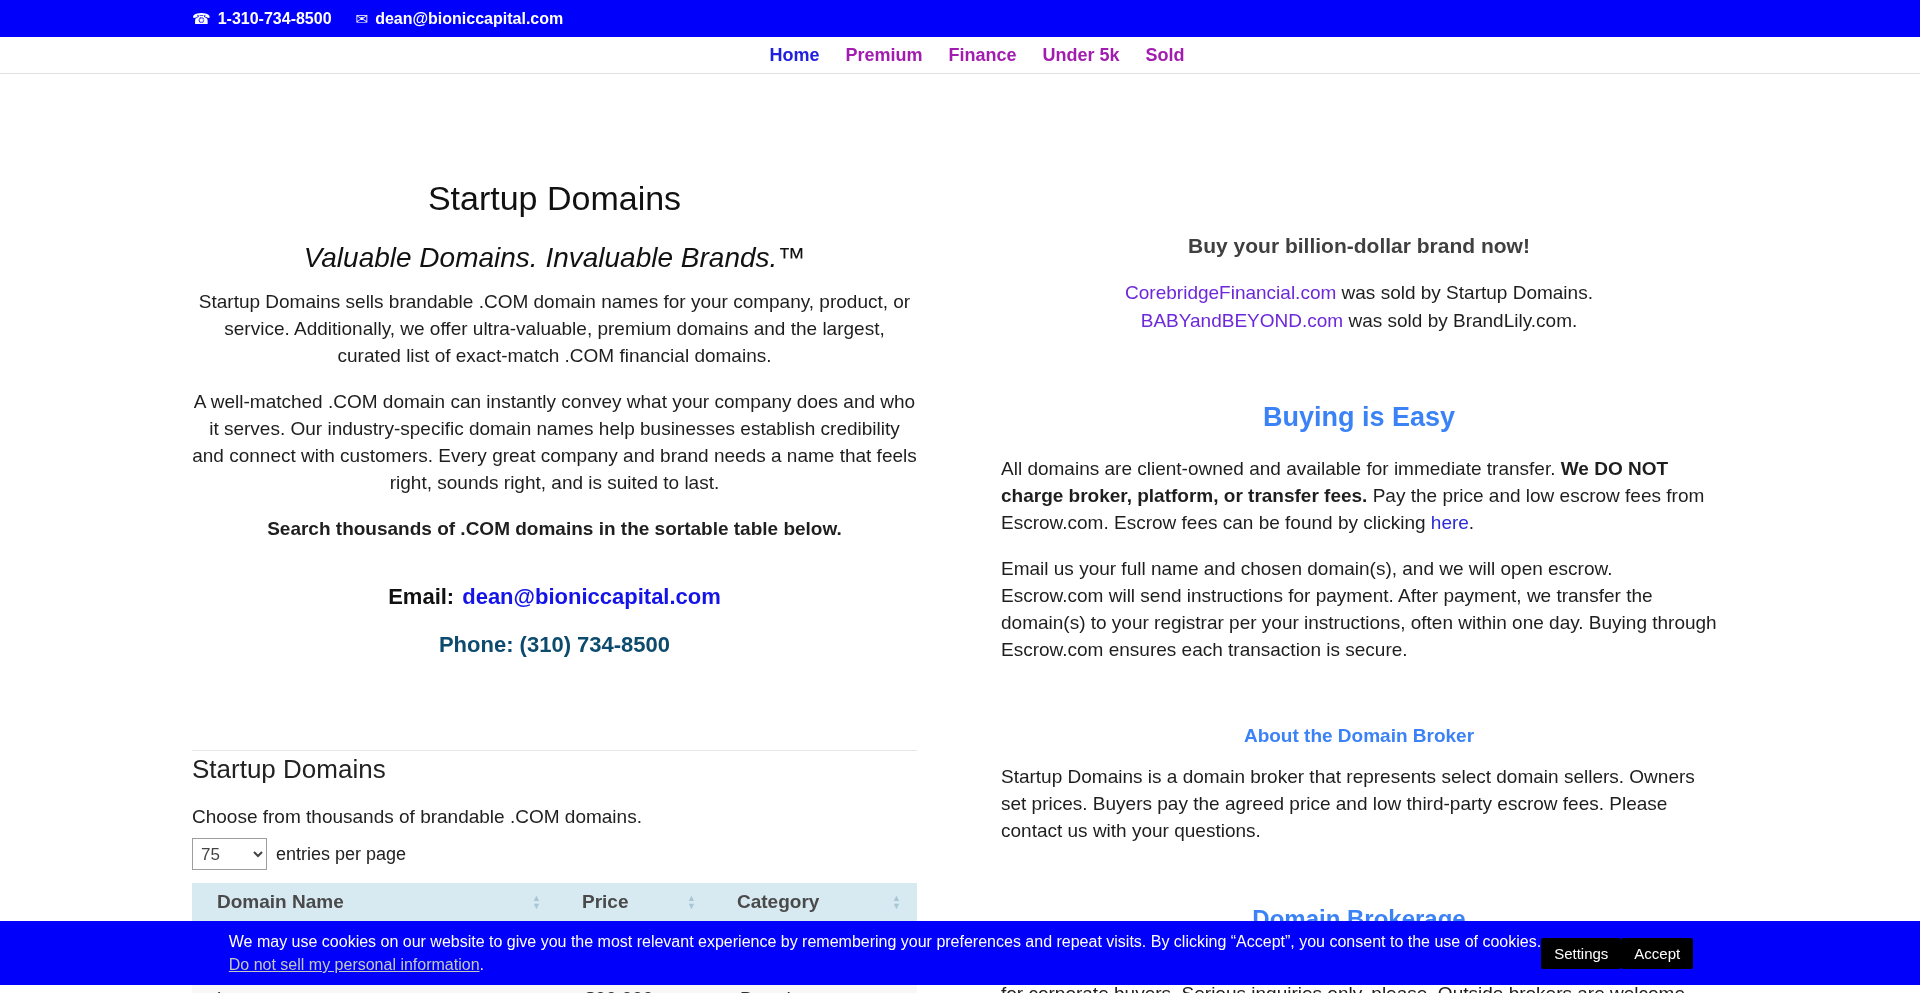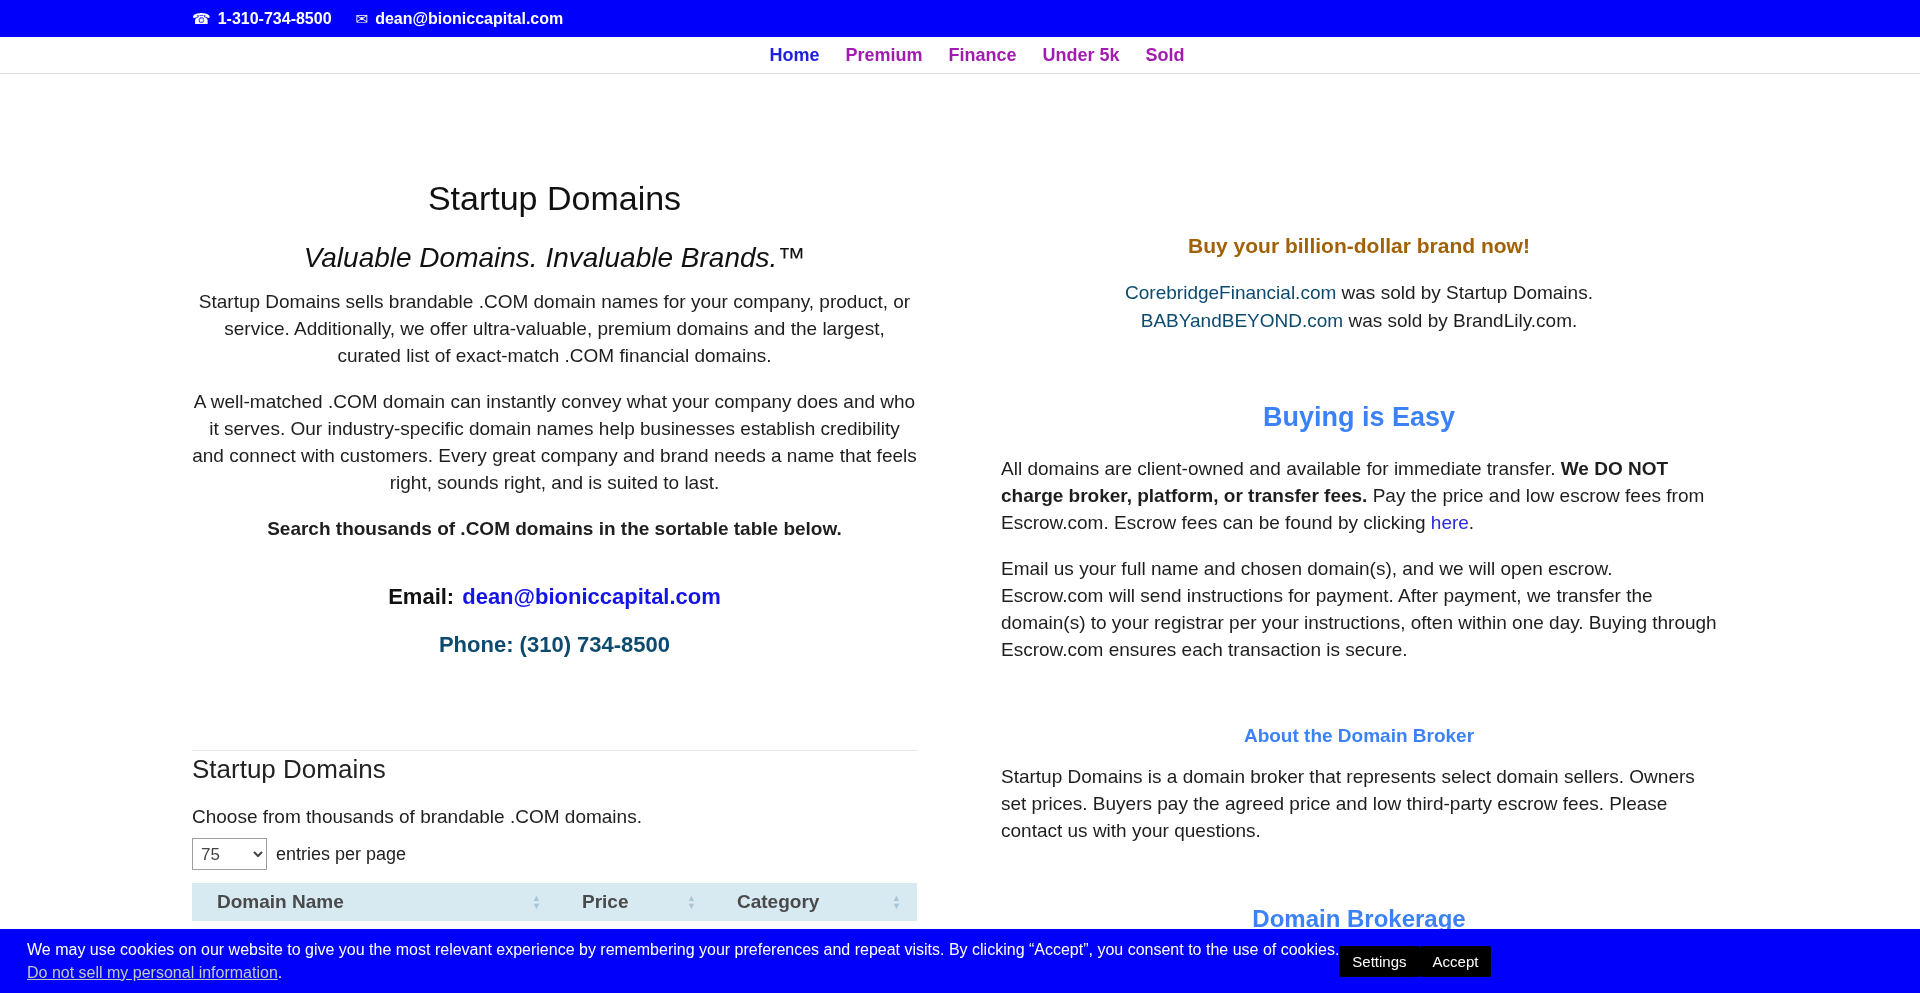--- a/index.html
+++ b/index.html
@@ -44,39 +44,39 @@
   .t-header{margin-top:13px;height:38px;background:#d7e9f1;display:grid;grid-template-columns:365px 155px 205px;}
   .t-hcell{display:flex;align-items:center;justify-content:space-between;font-weight:700;font-size:19px;color:#4a4a4a;padding:0 16px 0 25px;cursor:pointer;}
   .sort{display:flex;flex-direction:column;align-items:center;font-size:9px;line-height:8px;color:#a9c6d4;}
   .t-body{margin-top:19px;border-top:1px solid #e9e9e9;}
   .t-row{height:38px;display:grid;grid-template-columns:365px 155px 205px;align-items:center;border-bottom:1px solid #e9e9e9;font-size:19px;color:#2e2e2e;background:#fff;}
   .t-row.alt{background:#f7f7f7;}
   .t-cell{padding-left:25px;}
   .t-cell.c2,.t-cell.c3{padding-left:28px;}
 
   
-  .promo-h{margin-top:160px;font-size:21px;font-weight:700;text-align:center;color:#a16207;}
+  .promo-h{margin-top:160px;font-size:21px;font-weight:700;text-align:center;color:#404040;}
   .promo-lines{margin-top:9px;}
   .promo-line{font-size:19px;line-height:28px;text-align:center;color:#1e1e1e;}
-  .link-light{color:#0c4a6e;text-decoration:none;}
+  .link-light{color:#6d28d9;text-decoration:none;}
   .section-h{font-weight:700;text-align:center;color:#3b82f6;}
   .buying-h{margin-top:67px;font-size:27px;}
   .body-p{font-size:19px;line-height:27px;color:#1e1e1e;}
   .buying-p1{margin-top:9px;}
   .buying-p2{margin-top:14px;}
   .about-h{margin-top:62px;font-size:19px;}
   .about-p{margin-top:8px;}
   .brok-h{margin-top:61px;font-size:24px;}
   .brok-p{margin-top:8px;}
   .link-here{color:#2b2bd8;text-decoration:none;}
   .b{font-weight:700;}
 
   
-  .cookiebar{position:absolute;left:0;bottom:0;width:100%;height:64px;background:#0101fb;box-sizing:border-box;
-             display:flex;align-items:center;justify-content:flex-start;padding:0 25px 0 27px;color:#fff;z-index:5;}
+  .cookiebar{position:absolute;left:0;bottom:8px;width:100%;height:64px;background:#0101fb;box-sizing:border-box;
+             display:flex;align-items:center;justify-content:center;padding:0 25px 0 27px;color:#fff;z-index:5;}
   .cb-text{font-size:16px;line-height:23px;}
   .cb-link{color:#c2c9c2;text-decoration:underline;cursor:pointer;}
   .cb-buttons{display:flex;align-items:center;}
   .cb-btn{background:#000;color:#fff;border:none;font-size:15px;padding:7px 13px;border-radius:2px;cursor:pointer;font-family:inherit;}
 </style>
 </head>
 <body>
 
 <div class="page">
 

